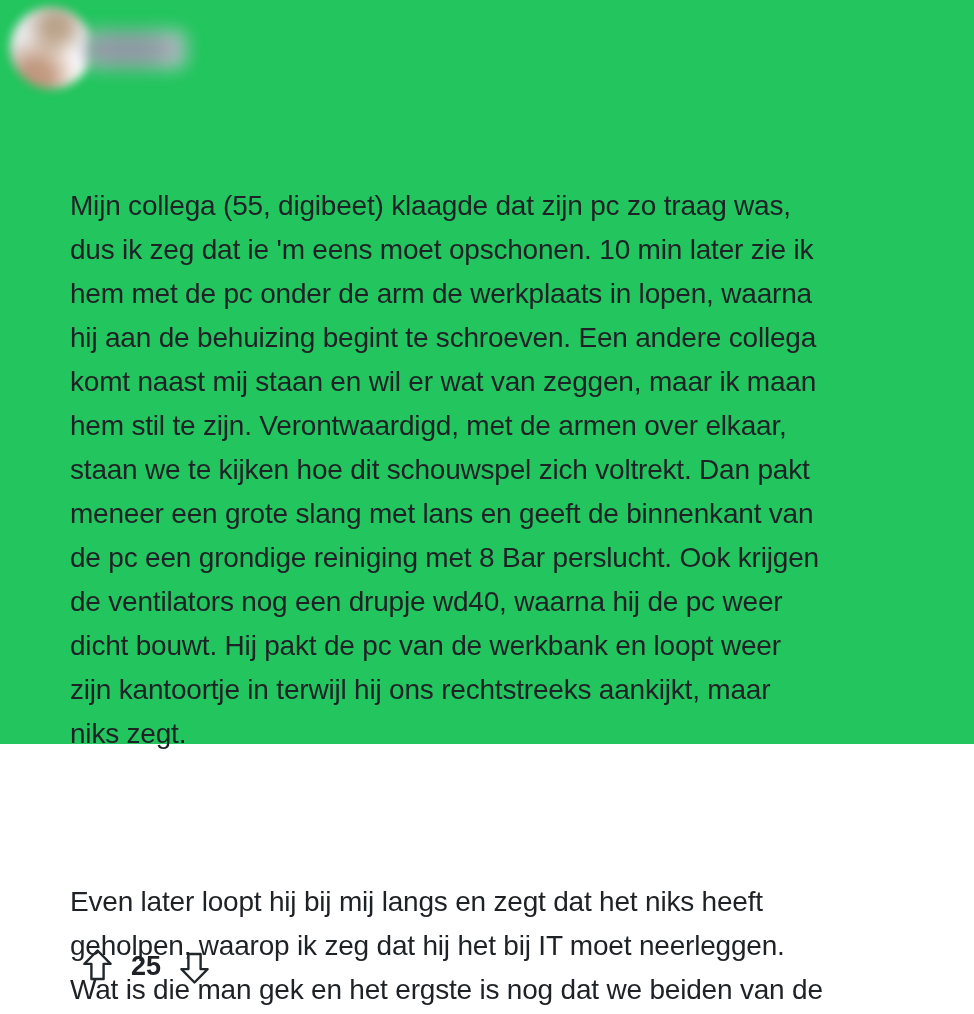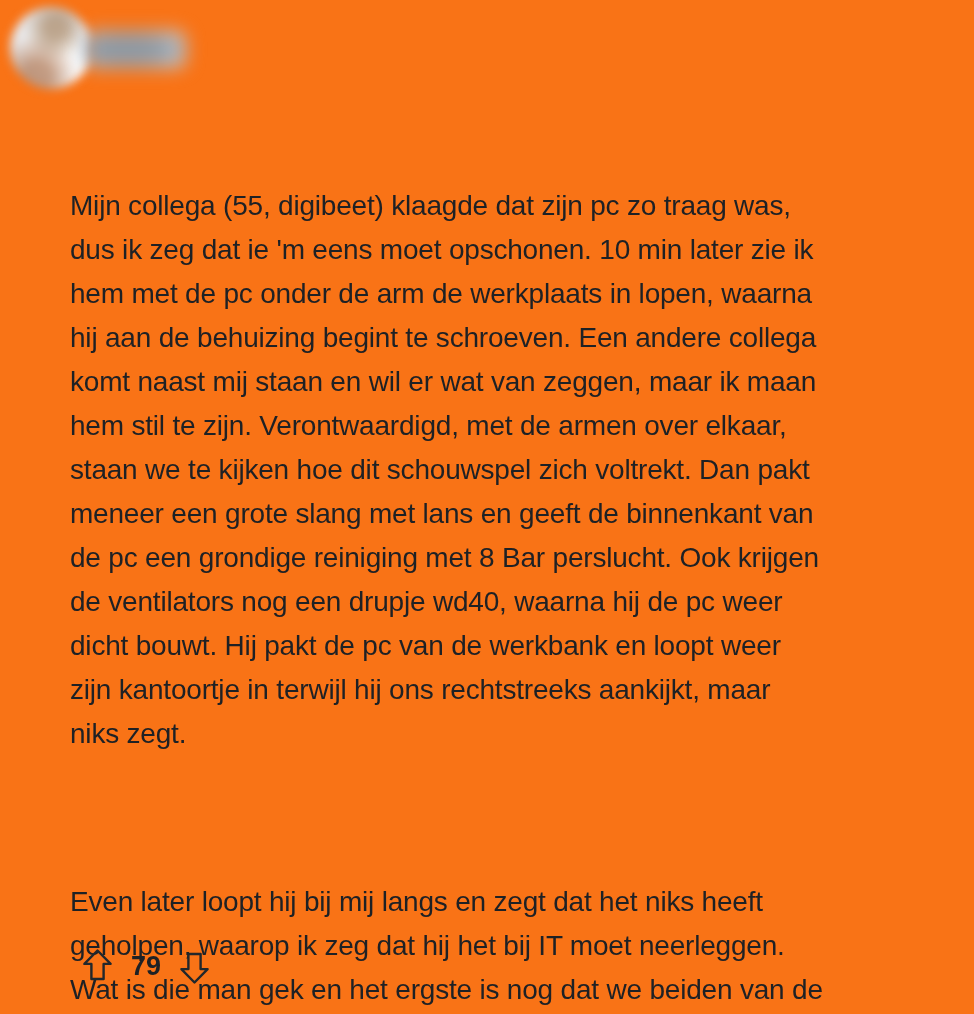--- a/index.html
+++ b/index.html
@@ -6,22 +6,22 @@
   html, body {
     width: 974px;
     height: 1014px;
     background: #ffffff;
     font-family: "Liberation Sans", "DejaVu Sans", sans-serif;
     overflow: hidden;
   }
   .post {
     position: relative;
     width: 974px;
-    height: 1014px;
-    background: #f97316;
+    height: 744px;
+    background: #22c55e;
   }
 
   
   .post-header {
     position: absolute;
     left: 0; top: 0;
     width: 974px; height: 96px;
   }
   .avatar {
     position: absolute;
@@ -115,21 +115,21 @@
   </div>
 
   <div class="vote-bar">
     <button class="vote-button up">
       <span>
         <svg width="31" height="34" viewBox="0 0 31 34" aria-hidden="true">
           <path d="M15.5 2.5 L28.6 15.9 H21.6 V31 H9.4 V15.9 H2.4 Z" fill="none" stroke="#22272b" stroke-width="2.4" stroke-linejoin="round"></path>
         </svg>
       </span>
     </button>
-    <span class="vote-count">79</span>
+    <span class="vote-count">25</span>
     <button class="vote-button down">
       <span>
         <svg width="31" height="34" viewBox="0 0 31 34" aria-hidden="true">
           <path d="M15.5 31.5 L2.4 18.1 H9.4 V3 H21.6 V18.1 H28.6 Z" fill="none" stroke="#22272b" stroke-width="2.4" stroke-linejoin="round"></path>
         </svg>
       </span>
     </button>
   </div>
 
 </div>

